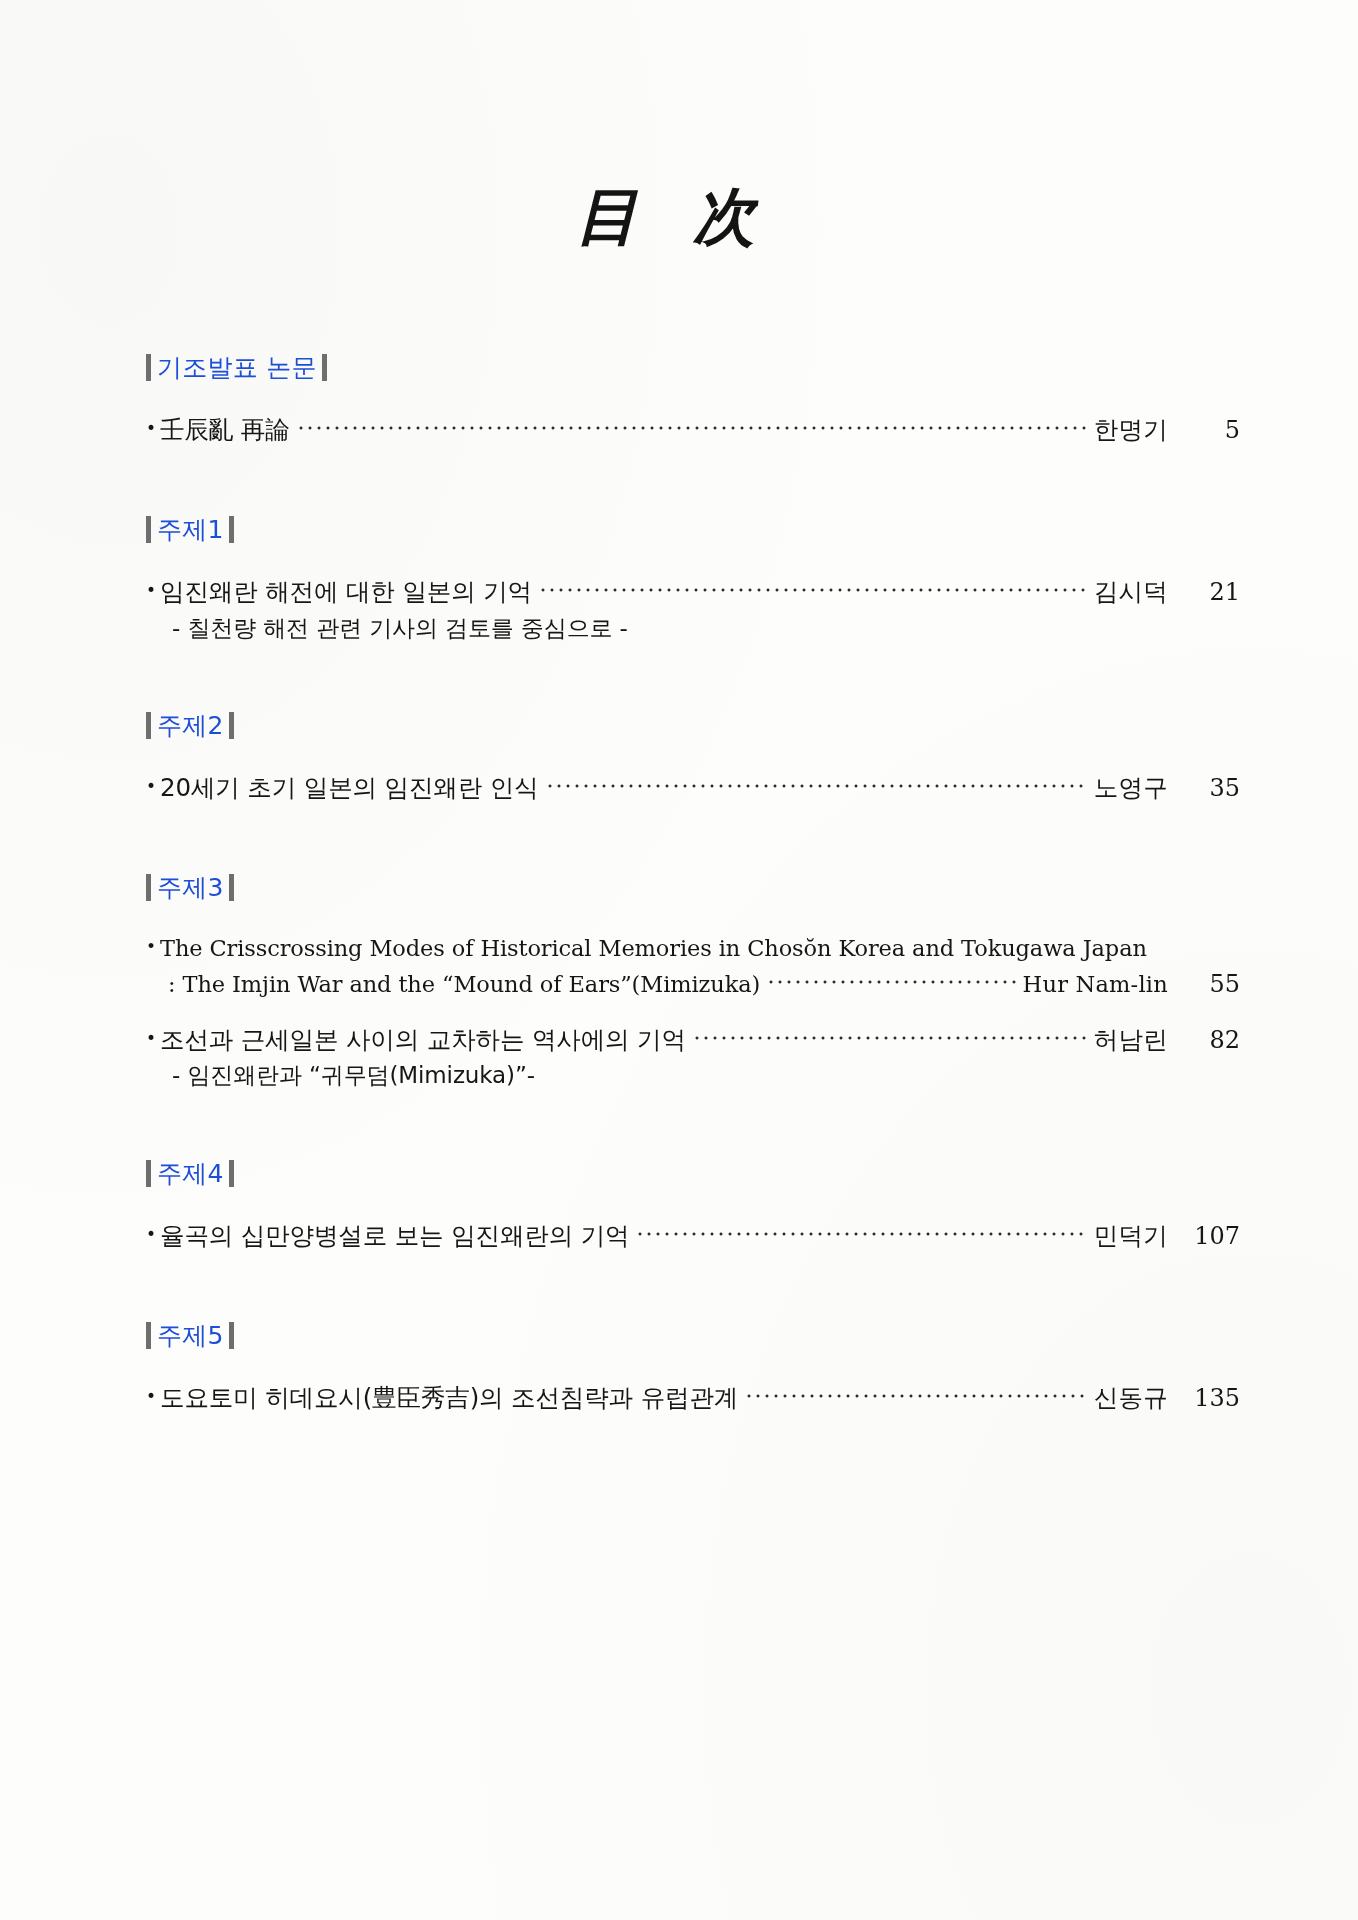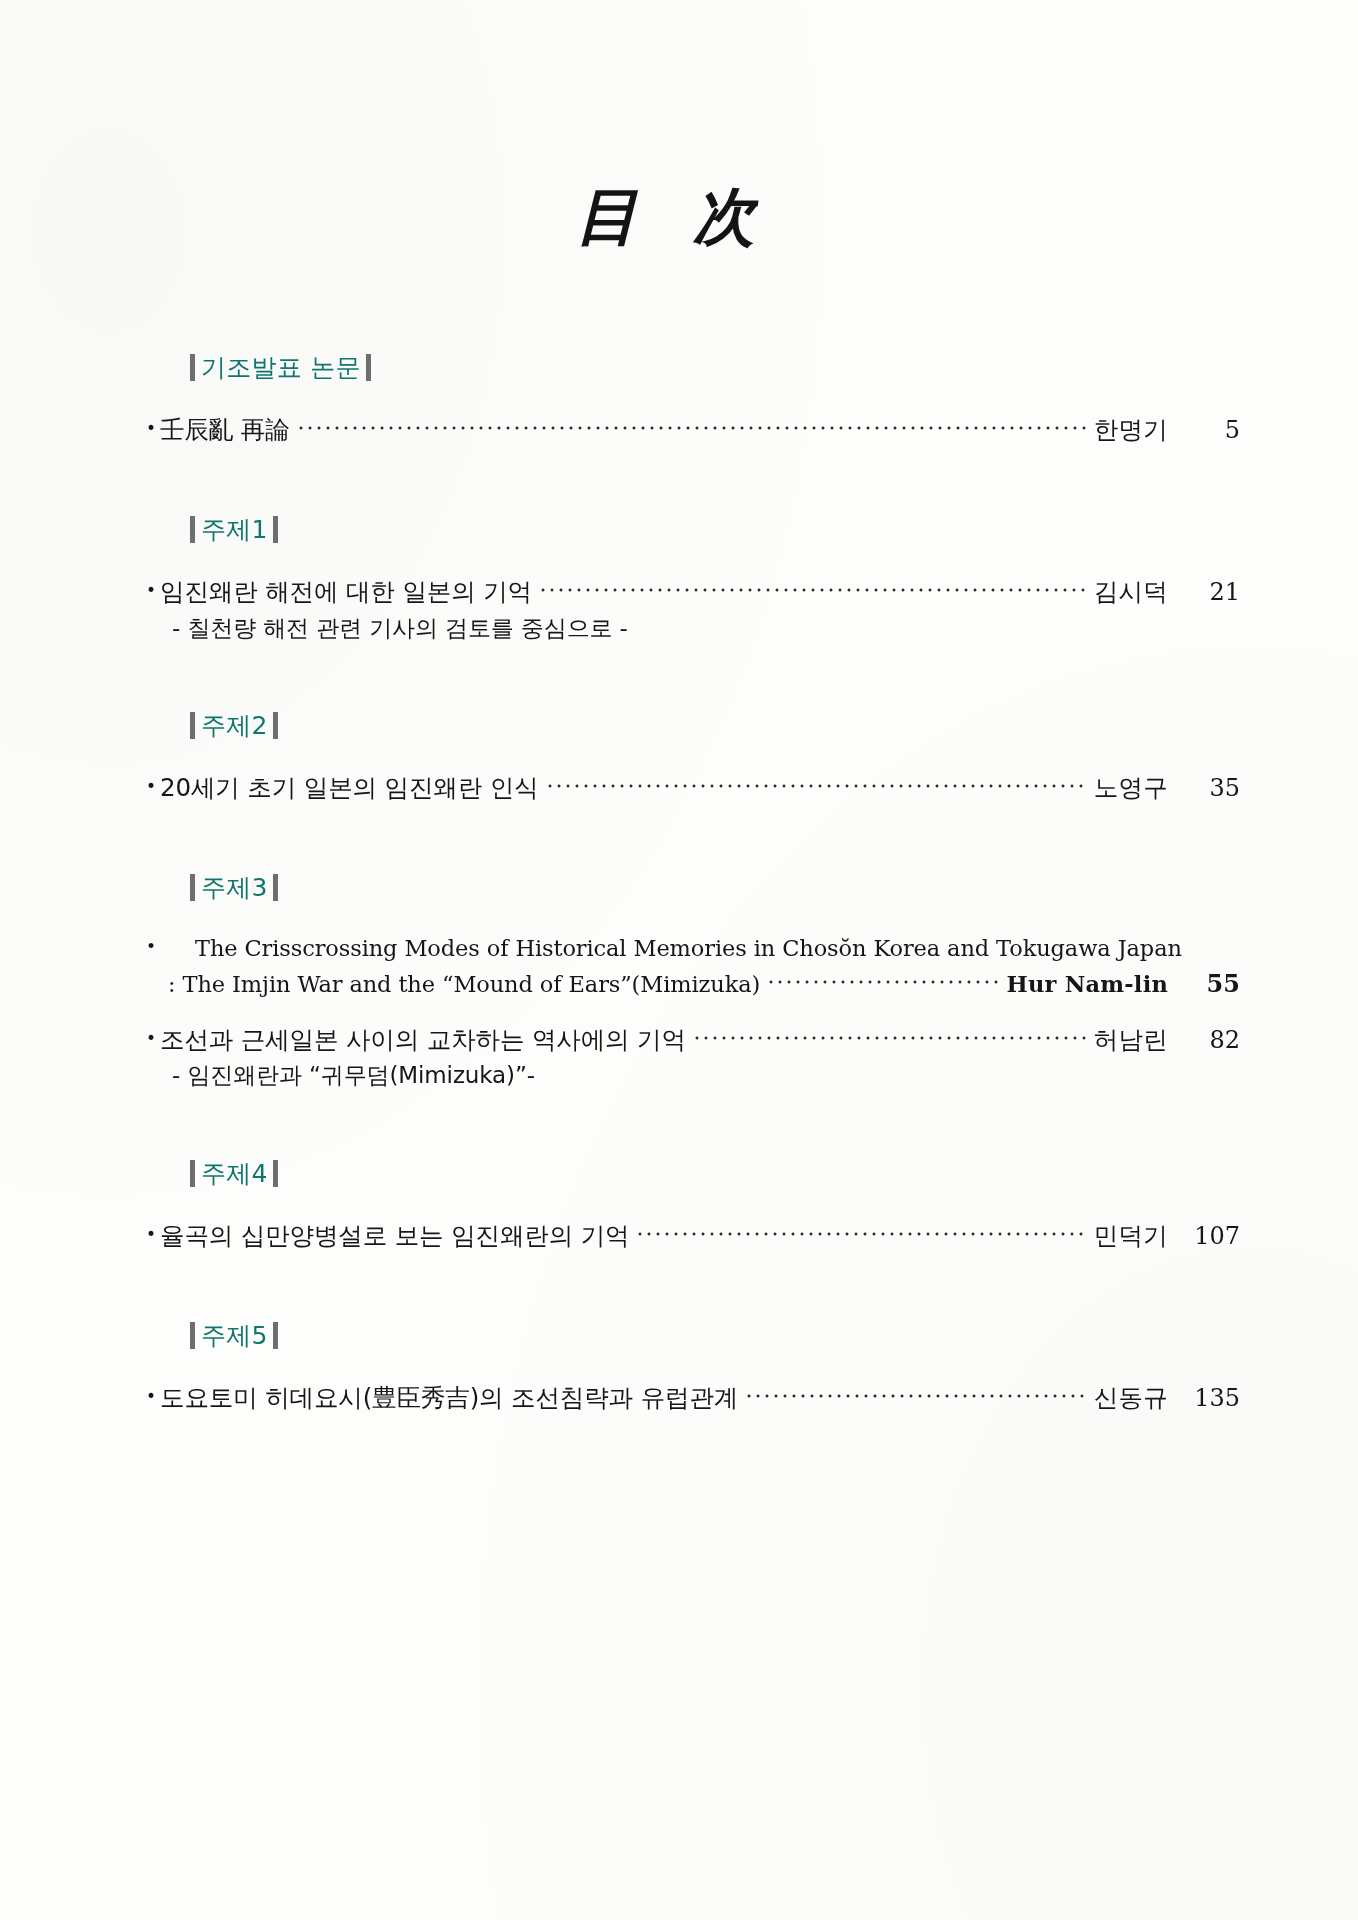--- a/index.html
+++ b/index.html
@@ -50,25 +50,24 @@
     margin-top: 92px;
   }
   .section { margin-bottom: 6px; }
   .section + .section { margin-top: 64px; }
 
   .section-header {
     font-family: "DejaVu Sans", "Liberation Sans", sans-serif;
     font-size: 25px;
     font-weight: 400;
     letter-spacing: 0.01em;
-    color: #0f766e;
+    color: #1d4ed8;
     display: flex;
     align-items: center;
     margin-bottom: 28px;
-    margin-left: 44px;
   }
   .bar {
     display: inline-block;
     width: 5px;
     height: 27px;
     background: #6e6e6e;
     flex: 0 0 auto;
   }
   .bar.left { margin-right: 6px; }
   .bar.right { margin-left: 5px; }
@@ -124,23 +123,22 @@
   }
 
   
   .entry.english .entry-line {
     font-family: "DejaVu Serif", "Liberation Serif", serif;
     font-size: 22.5px;
   }
   .entry.english .author,
   .entry.english .page-no {
     font-family: "DejaVu Serif", "Liberation Serif", serif;
-    font-weight: bold;
-  }
-  .entry-line.wrap-first .entry-title { flex: 1 1 auto; margin-left: 35px; }
+  }
+  .entry-line.wrap-first .entry-title { flex: 1 1 auto; }
 
   .subtitle {
     font-size: 23px;
     line-height: 1.5;
     color: #161616;
     padding-left: 26px;
     letter-spacing: -0.005em;
     white-space: nowrap;
   }
   .cont-indent { padding-left: 22px; }

